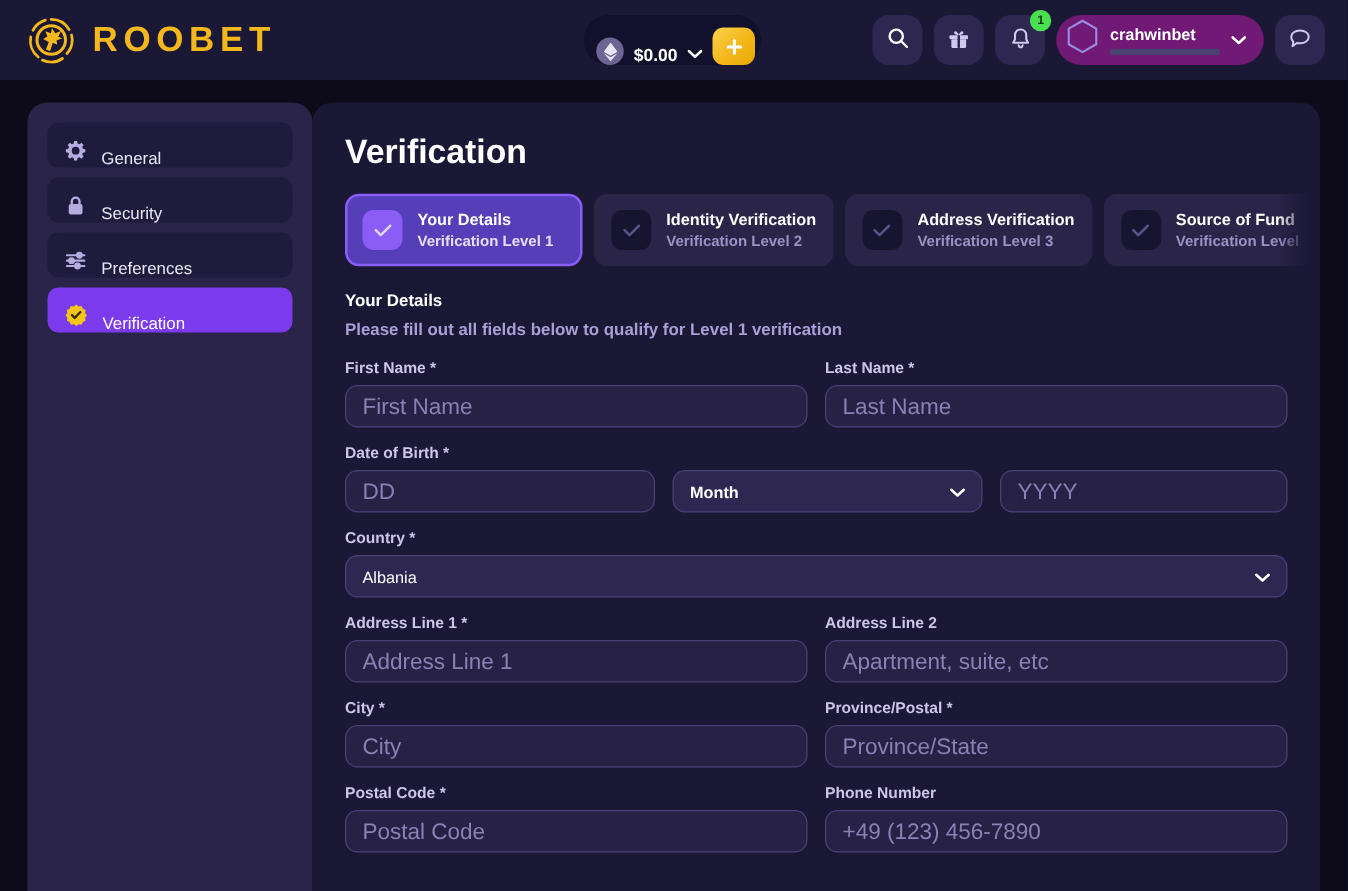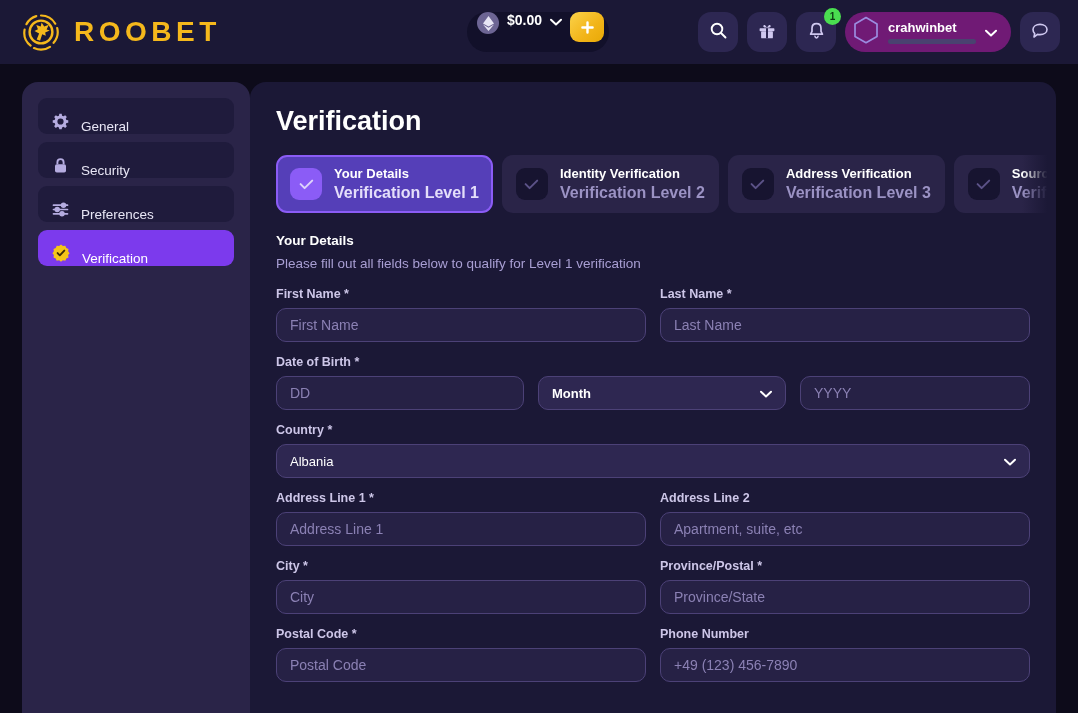--- a/index.html
+++ b/index.html
@@ -20,21 +20,21 @@
   .brand { display: flex; align-items: center; gap: 14px; margin-left: 22px; }
   .brand-logo { width: 38px; height: 38px; position: relative; }
   .brand-name {
     color: #f5b81c; font-size: 28px; font-weight: bold; letter-spacing: 4.5px;
   }
 
   .balance-wrap {
     position: absolute; left: 467px; top: 12px;
     height: 40px; background: #12102a;
     border-radius: 20px;
-    display: flex; align-items: flex-start; padding: 0 5px 0 10px; gap: 8px;
+    display: flex; align-items: flex-end; padding: 0 5px 0 10px; gap: 8px;
   }
   .coin-icon {
     width: 22px; height: 22px; border-radius: 50%;
     background: #6d6594; display: flex; align-items: center; justify-content: center;
   }
   .balance-amt { color: #ffffff; font-size: 14px; font-weight: bold; }
   .chev { color: #ffffff; }
   .deposit-btn {
     width: 34px; height: 30px; border-radius: 9px;
     background: linear-gradient(135deg, #fbd24a 0%, #f2b418 60%, #e8a906 100%);
@@ -111,38 +111,38 @@
   .tab.active { background: #553fb8; border-color: #8b5cf6; }
   .tab-box {
     width: 32px; height: 32px; border-radius: 9px;
     background: #171430;
     display: flex; align-items: center; justify-content: center;
     flex: 0 0 32px;
   }
   .tab.active .tab-box { background: #8b5cf6; }
   .tab-txt { display: flex; flex-direction: column; gap: 3px; min-width: 0; }
   .tab-title { color: #ffffff; font-size: 13px; font-weight: bold; white-space: nowrap; }
-  .tab-sub { color: #9b92c4; font-size: 16px; font-weight: bold; white-space: nowrap; }
+  .tab-sub { color: #9b92c4; font-size: 12px; font-weight: bold; white-space: nowrap; }
   .tab.active .tab-sub { color: #e4defa; }
   .tabs-fade {
     position: absolute; right: -26px; top: 0; width: 34px; height: 58px;
     background: linear-gradient(90deg, rgba(27,24,54,0) 0%, #1b1836 75%);
     pointer-events: none;
   }
 
   .sec-title { color: #ffffff; font-size: 13.5px; font-weight: bold; margin: 20px 0 8px 0; }
-  .sec-sub { color: #a99fd4; font-size: 13.5px; font-weight: normal; margin-bottom: 16px; }
+  .sec-sub { color: #a99fd4; font-size: 13.5px; font-weight: bold; margin-bottom: 16px; }
 
   .row { display: flex; gap: 14px; margin-bottom: 13px; }
   .field { flex: 1; min-width: 0; }
   .flabel { color: #cdc6e8; font-size: 12.5px; font-weight: bold; display: block; margin-bottom: 7px; }
   .fin {
     width: 100%; height: 34px; border-radius: 10px;
     background: #262145; border: 1px solid #4c4177;
-    color: #ffffff; font-size: 14px; padding: 0 13px;
+    color: #ffffff; font-size: 18px; padding: 0 13px;
     font-family: "Liberation Sans", sans-serif; outline: none;
   }
   .fin::placeholder { color: #8b81b4; }
   .sel {
     width: 100%; height: 34px; border-radius: 10px;
     background: #2e2751; border: 1px solid #4c4177;
     color: #ffffff; font-size: 13px; padding: 0 13px;
     display: flex; align-items: center; justify-content: space-between;
     cursor: pointer;
   }

